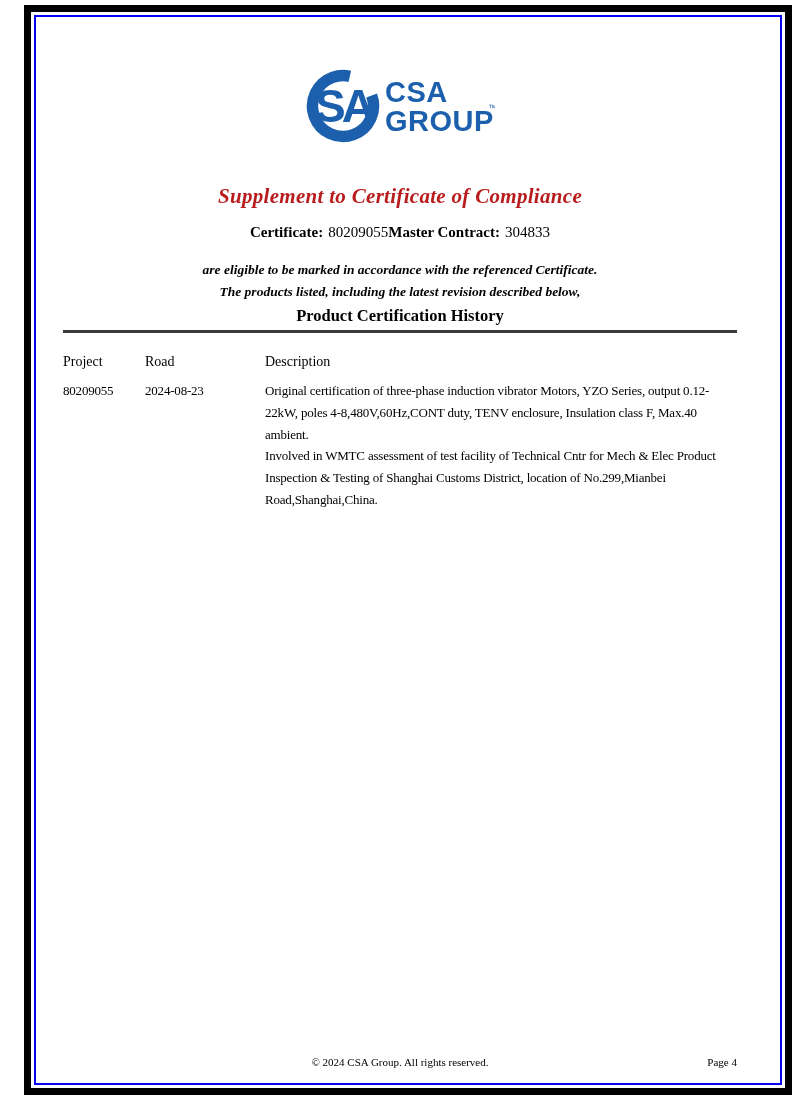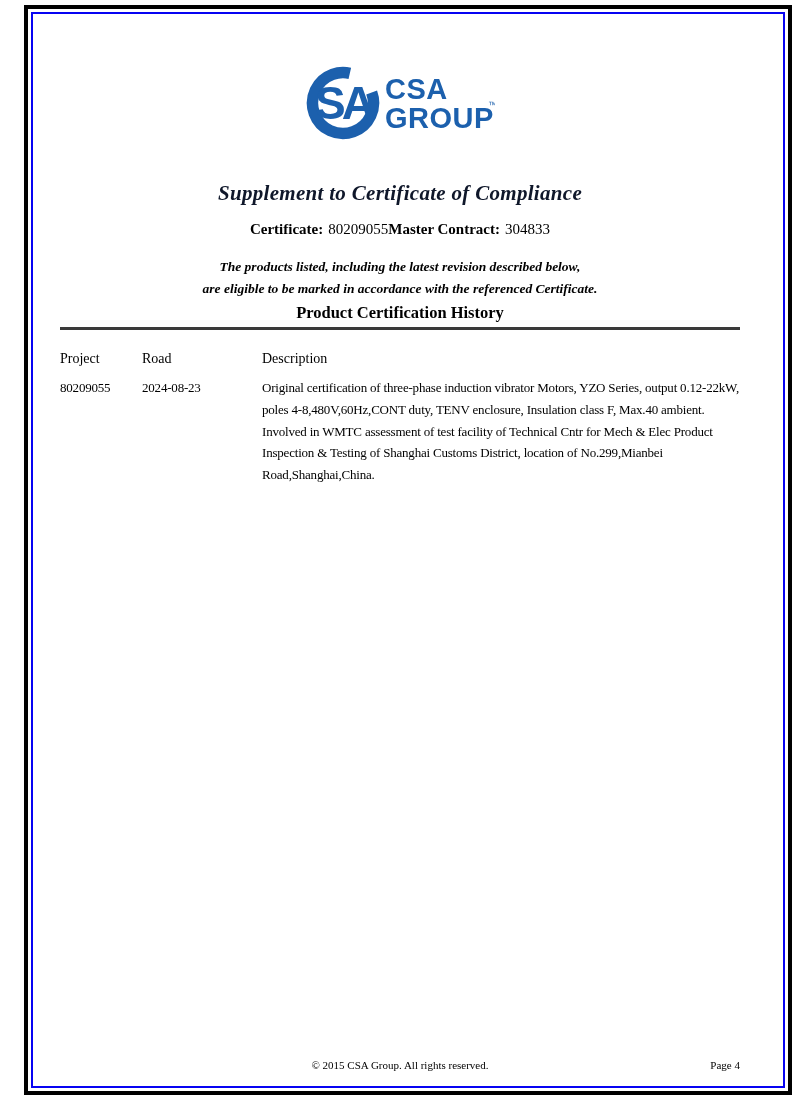--- a/index.html
+++ b/index.html
@@ -6,39 +6,39 @@
   html, body { width:800px; height:1100px; }
   body {
     position:relative;
     background:#ffffff;
     font-family:"Liberation Serif", serif;
     color:#000;
     overflow:hidden;
   }
   .frame-outer {
     position:absolute; left:24px; top:5px; right:8px; bottom:5px;
-    border:4px solid #000000;
+    border:7px solid #000000;
   }
   .frame-inner {
     position:absolute; inset:3px;
     border:2px solid #0703F2;
   }
   .content {
     position:absolute; inset:0;
     padding:0 43px 0 27px;
   }
   .logo-row { margin-top:50px; display:flex; justify-content:center; }
   .logo-svg { display:block; }
   .doc-title {
     margin-top:38px;
     text-align:center;
     font-size:21px;
     font-weight:bold;
     font-style:italic;
-    color:#0f172a;
+    color:#b91c1c;
     letter-spacing:0.3px;
     line-height:26px;
   }
   .cert-row {
     margin-top:14px;
     display:flex;
     justify-content:center;
     font-size:15px;
     line-height:19px;
   }
@@ -115,22 +115,22 @@
       <div class="cert-row">
         <div>
           <span class="b">Certificate:</span><span class="field-value">80209055</span>
         </div>
         <div>
           <span class="b">Master Contract:</span><span class="field-value">304833</span>
         </div>
       </div>
 
       <div class="eligibility">
+        <div>are eligible to be marked in accordance with the referenced Certificate.</div>
         <div>The products listed, including the latest revision described below,</div>
-        <div>are eligible to be marked in accordance with the referenced Certificate.</div>
       </div>
 
       <div class="history-title">Product Certification History</div>
       <div class="rule"></div>
 
       <div class="tbl-header">
         <div>Project</div>
         <div>Road</div>
         <div>Description</div>
       </div>
@@ -138,19 +138,19 @@
       <div class="tbl-row">
         <div>80209055</div>
         <div>2024-08-23</div>
         <div class="desc">
           <p>Original certification of three-phase induction vibrator Motors, YZO Series, output 0.12-22kW, poles 4-8,480V,60Hz,CONT duty, TENV enclosure, Insulation class F, Max.40 ambient.</p>
           <p>Involved in WMTC assessment of test facility of Technical Cntr for Mech &amp; Elec Product Inspection &amp; Testing of Shanghai Customs District, location of No.299,Mianbei Road,Shanghai,China.</p>
         </div>
       </div>
 
       <div class="footer">
-        <span>© 2015 CSA Group. All rights reserved.</span>
+        <span>© 2024 CSA Group. All rights reserved.</span>
         <span class="page-num">Page 4</span>
       </div>
 
     </div>
   </div>
 </div>
 
 </body></html>

